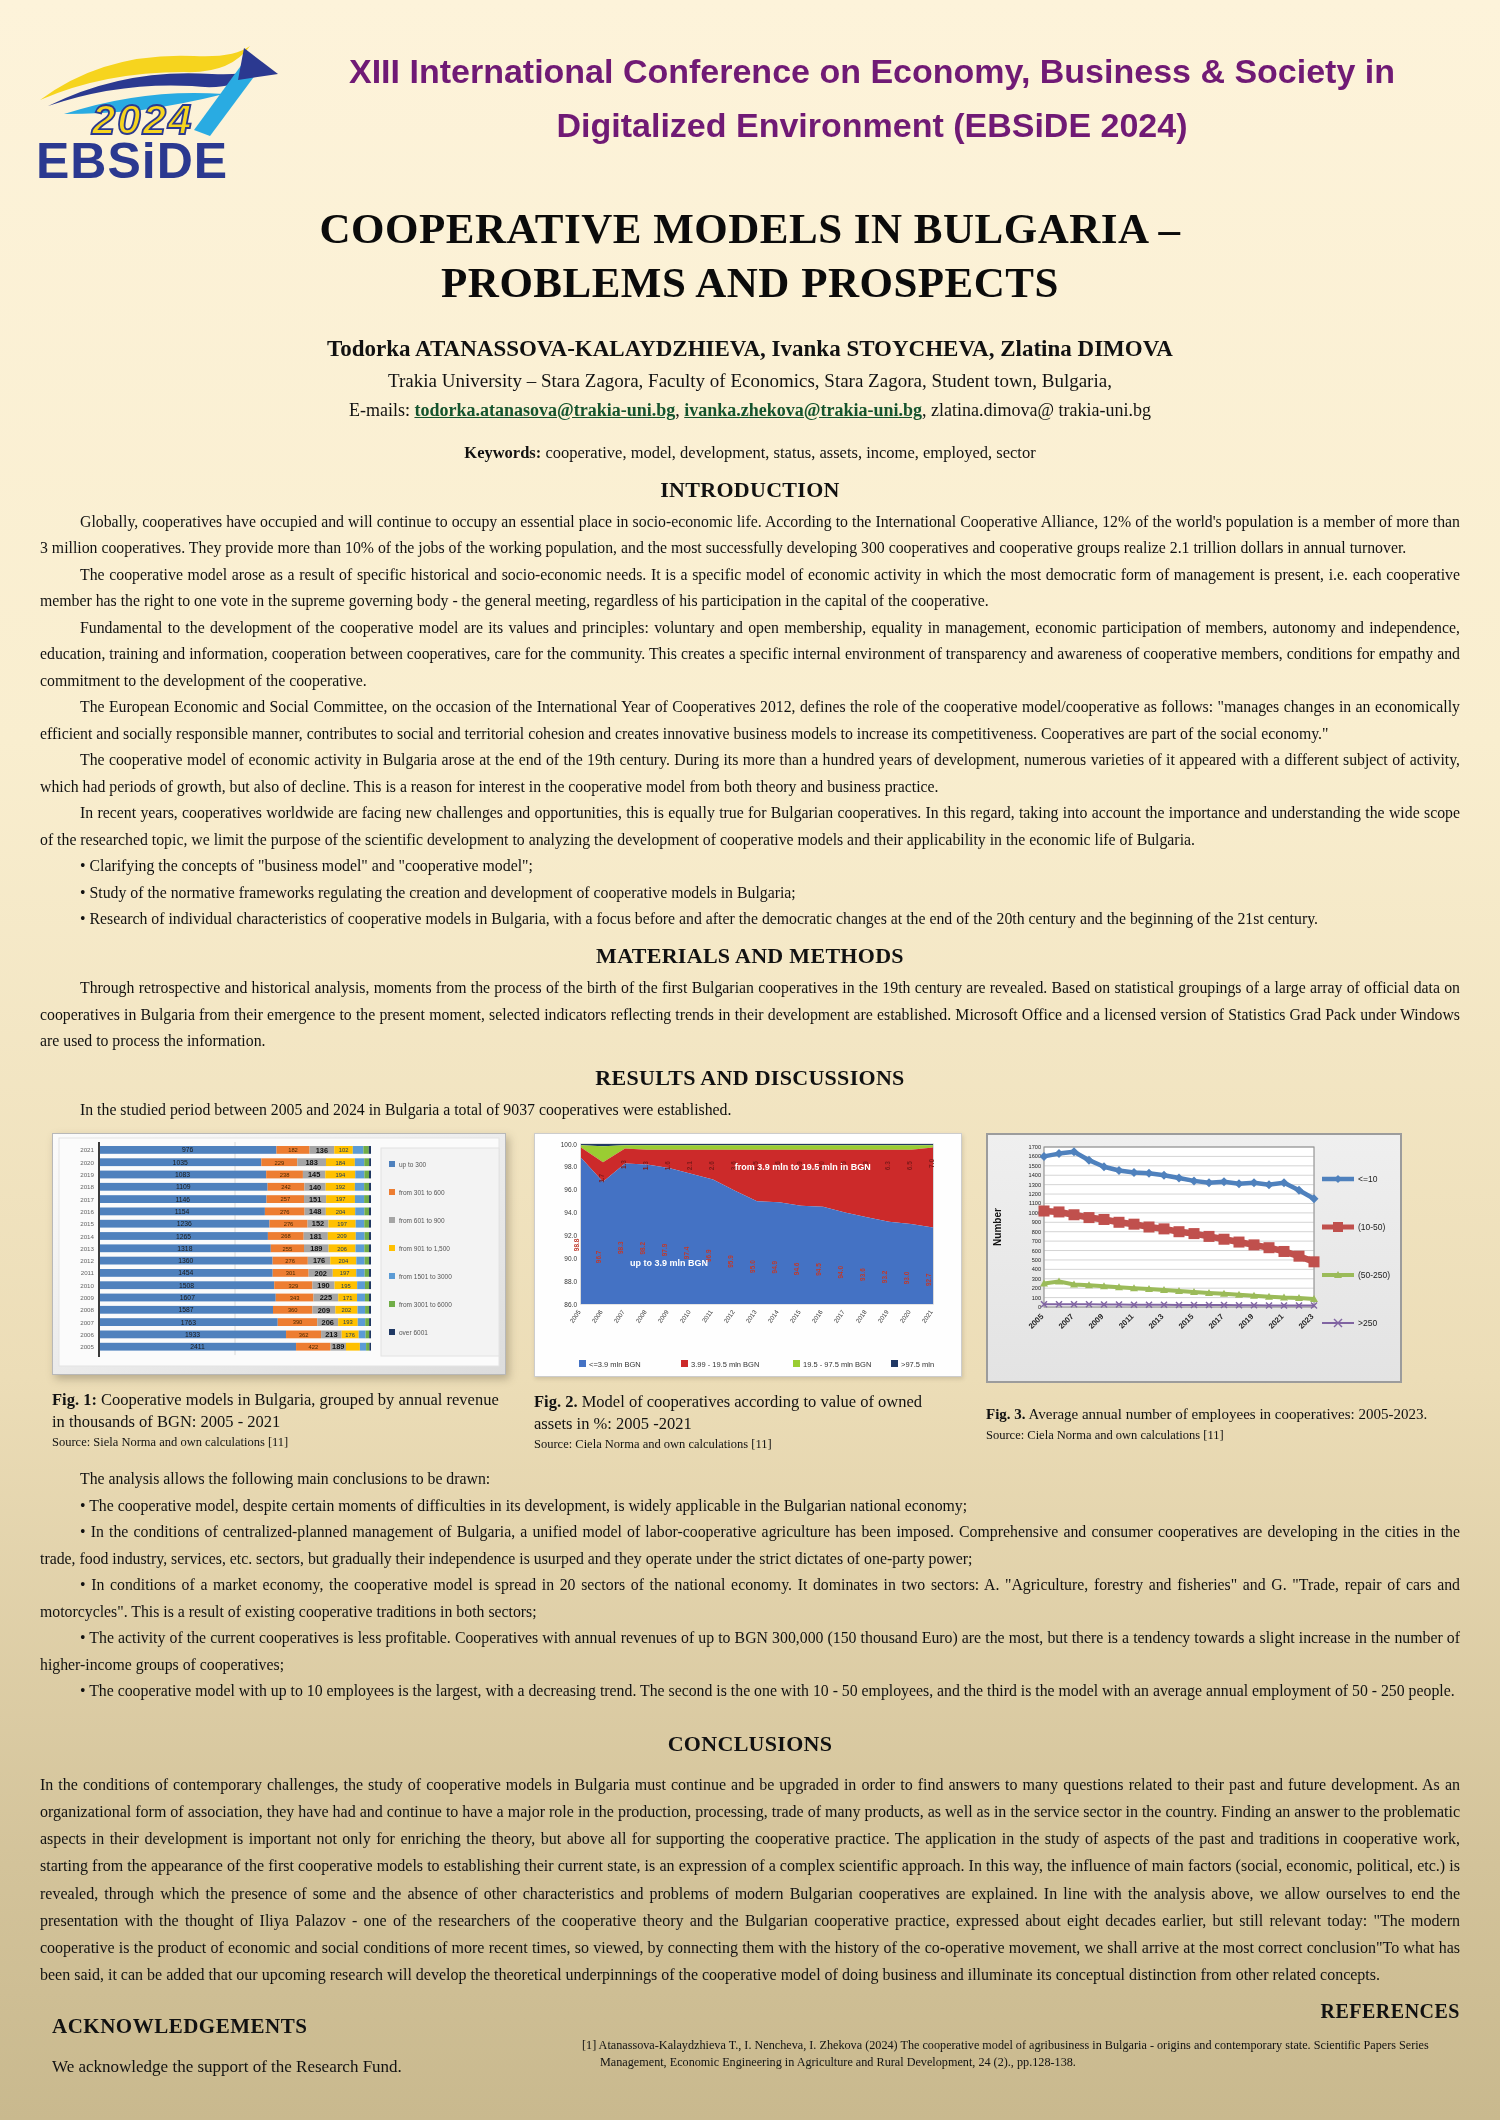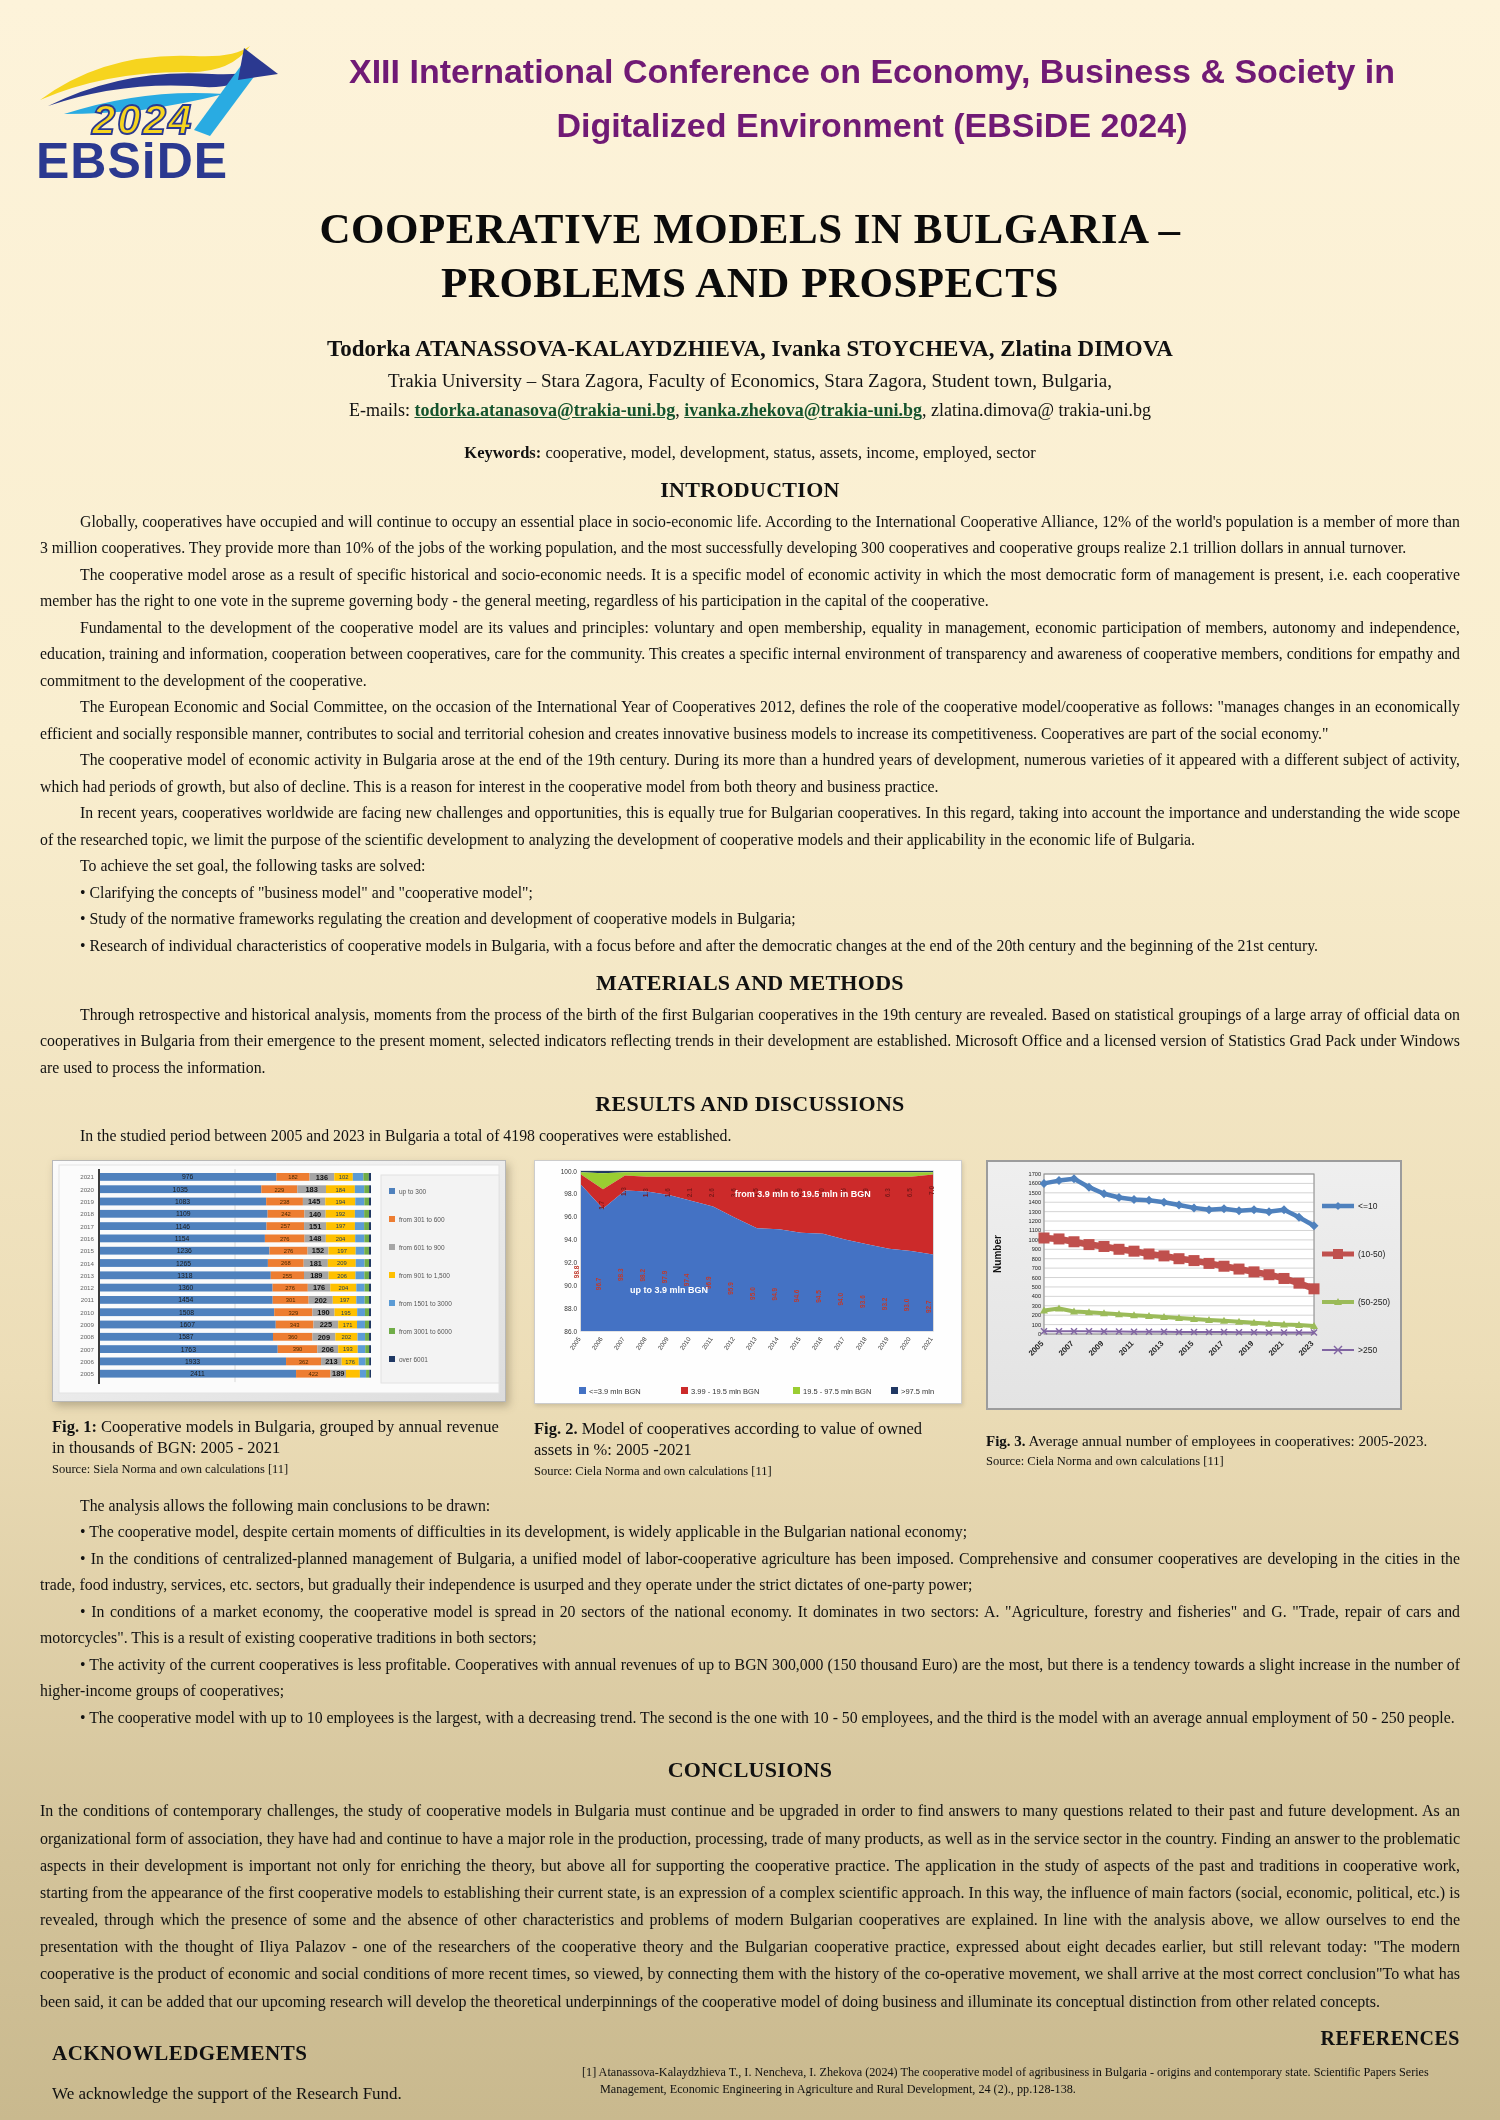--- a/index.html
+++ b/index.html
@@ -83,34 +83,33 @@
 </div>
 
 <div class="sect-head" style="margin-top:14px;">INTRODUCTION</div>
 <div class="bodytext">
     <div class="para">Globally, cooperatives have occupied and will continue to occupy an essential place in socio-economic life. According to the International Cooperative Alliance, 12% of the world's population is a member of more than 3 million cooperatives. They provide more than 10% of the jobs of the working population, and the most successfully developing 300 cooperatives and cooperative groups realize 2.1 trillion dollars in annual turnover.</div>
     <div class="para">The cooperative model arose as a result of specific historical and socio-economic needs. It is a specific model of economic activity in which the most democratic form of management is present, i.e. each cooperative member has the right to one vote in the supreme governing body - the general meeting, regardless of his participation in the capital of the cooperative.</div>
     <div class="para">Fundamental to the development of the cooperative model are its values and principles: voluntary and open membership, equality in management, economic participation of members, autonomy and independence, education, training and information, cooperation between cooperatives, care for the community. This creates a specific internal environment of transparency and awareness of cooperative members, conditions for empathy and commitment to the development of the cooperative.</div>
     <div class="para">The European Economic and Social Committee, on the occasion of the International Year of Cooperatives 2012, defines the role of the cooperative model/cooperative as follows: "manages changes in an economically efficient and socially responsible manner, contributes to social and territorial cohesion and creates innovative business models to increase its competitiveness. Cooperatives are part of the social economy."</div>
     <div class="para">The cooperative model of economic activity in Bulgaria arose at the end of the 19th century. During its more than a hundred years of development, numerous varieties of it appeared with a different subject of activity, which had periods of growth, but also of decline. This is a reason for interest in the cooperative model from both theory and business practice.</div>
     <div class="para">In recent years, cooperatives worldwide are facing new challenges and opportunities, this is equally true for Bulgarian cooperatives. In this regard, taking into account the importance and understanding the wide scope of the researched topic, we limit the purpose of the scientific development to analyzing the development of cooperative models and their applicability in the economic life of Bulgaria.</div>
-    <div class="para">To achieve the set goal, the following tasks are solved:</div>
     <div class="para">• Clarifying the concepts of "business model" and "cooperative model";</div>
     <div class="para">• Study of the normative frameworks regulating the creation and development of cooperative models in Bulgaria;</div>
     <div class="para">• Research of individual characteristics of cooperative models in Bulgaria, with a focus before and after the democratic changes at the end of the 20th century and the beginning of the 21st century.</div>
   </div>
 
 <div class="sect-head">MATERIALS AND METHODS</div>
 <div class="bodytext">
     <div class="para">Through retrospective and historical analysis, moments from the process of the birth of the first Bulgarian cooperatives in the 19th century are revealed. Based on statistical groupings of a large array of official data on cooperatives in Bulgaria from their emergence to the present moment, selected indicators reflecting trends in their development are established. Microsoft Office and a licensed version of Statistics Grad Pack under Windows are used to process the information.</div>
   </div>
 
 <div class="sect-head">RESULTS AND DISCUSSIONS</div>
 <div class="bodytext" style="margin-top:6px;">
-    <div class="para">In the studied period between 2005 and 2023 in Bulgaria a total of 4198 cooperatives were established.</div>
+    <div class="para">In the studied period between 2005 and 2024 in Bulgaria a total of 9037 cooperatives were established.</div>
   </div>
 
 <div class="figrow">
   <div class="figcol" style="width:460px;">
     <div class="fig-panel1">
       <svg id="fig1-svg" width="452" height="240" viewBox="0 0 452 240">
           <rect x="6" y="4" width="440" height="228" fill="#fbfbfb" stroke="#e3e3e3"></rect>
           <line x1="182" y1="8" x2="182" y2="221.10000000000002" stroke="#d8d8d8" stroke-width="1"></line>
           <rect x="46" y="12" width="177.45454545454547" height="7.8" fill="#4f81bd"></rect>
           <text x="134.72727272727275" y="18.4" font-size="6.8" fill="#1a1a1a" text-anchor="middle">976</text>

